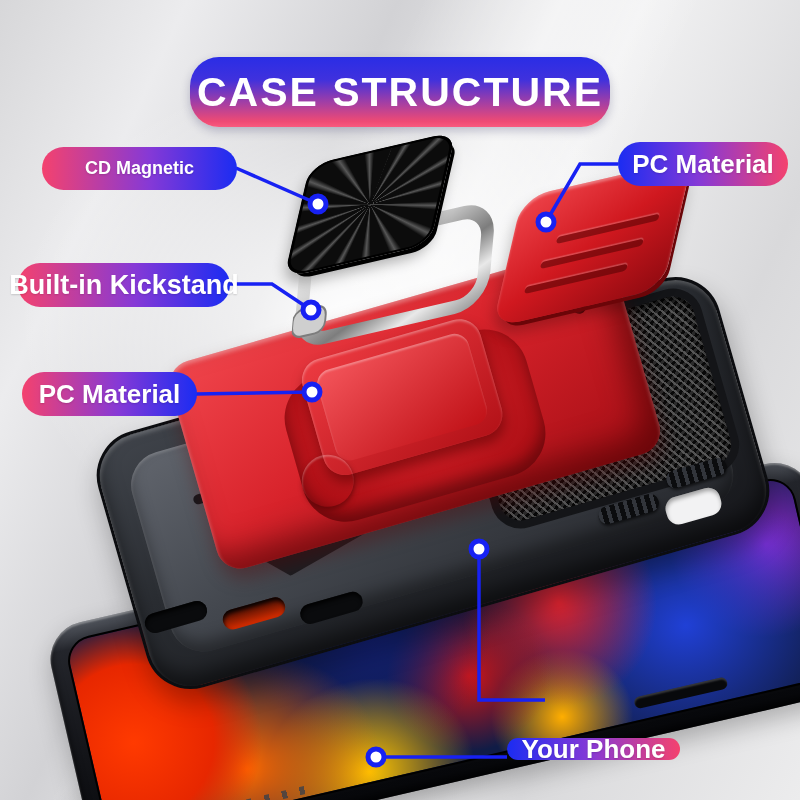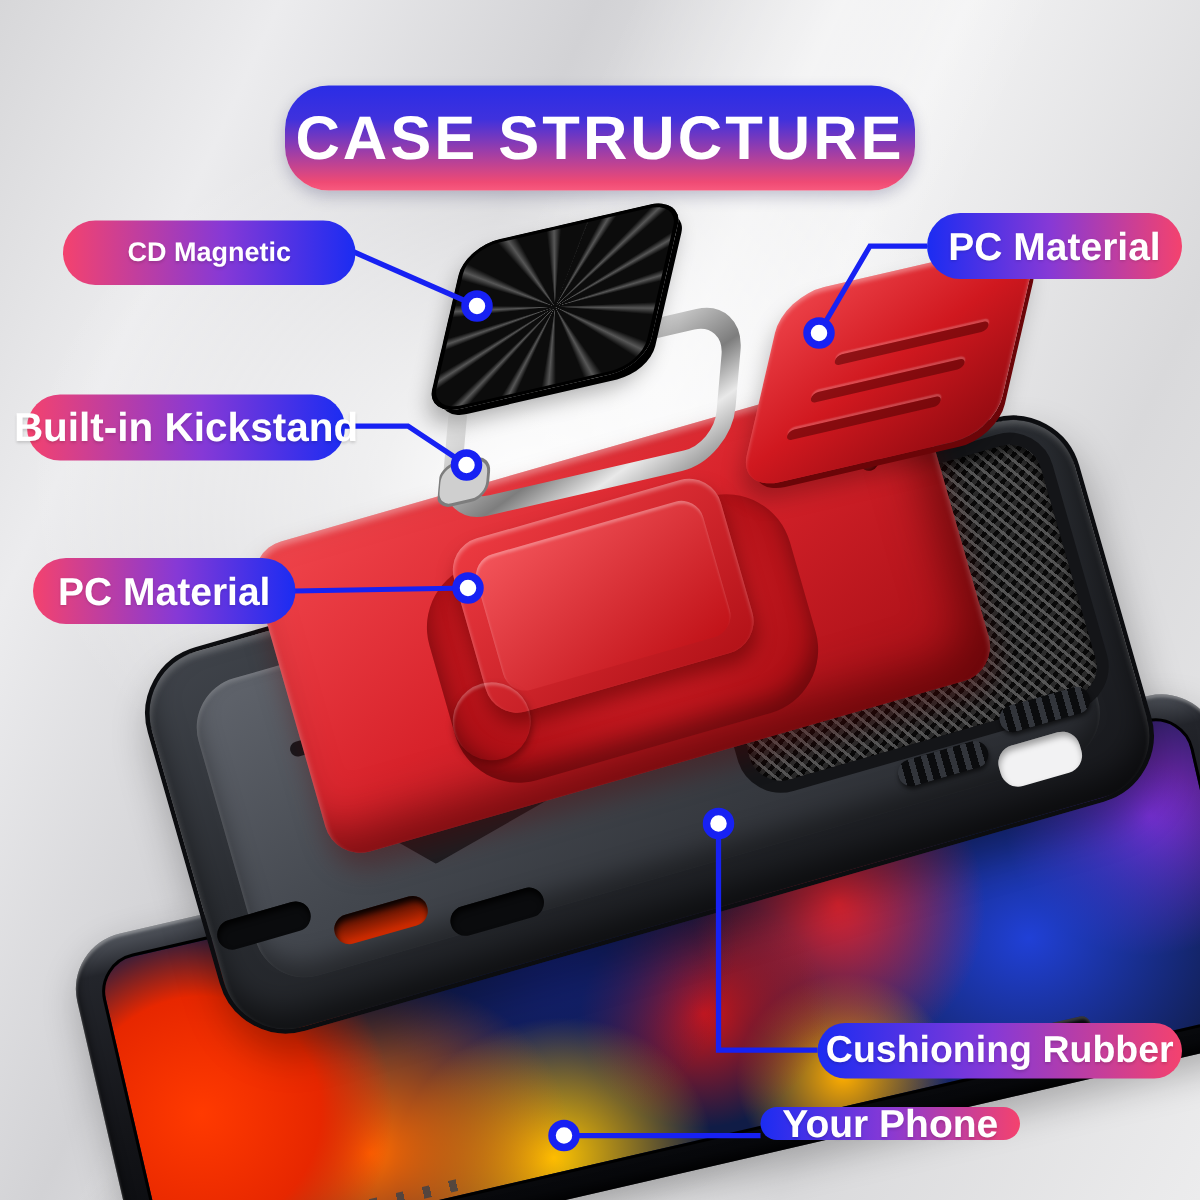--- a/index.html
+++ b/index.html
@@ -213,16 +213,15 @@
   <div class="title-pill">CASE STRUCTURE</div>
 
   <div class="pill grad-pb pill-cd">CD Magnetic</div>
 
   <div class="pill grad-bp pill-pctop">PC Material</div>
 
   <div class="pill grad-pb pill-kick">Built-in Kickstand</div>
 
   <div class="pill grad-pb pill-pcleft">PC Material</div>
 
-  <div class="pill grad-bp pill-cushion">Cushioning Rubber</div>
 
   <div class="pill grad-bp pill-phone">Your Phone</div>
 </div>
 
 </body></html>

